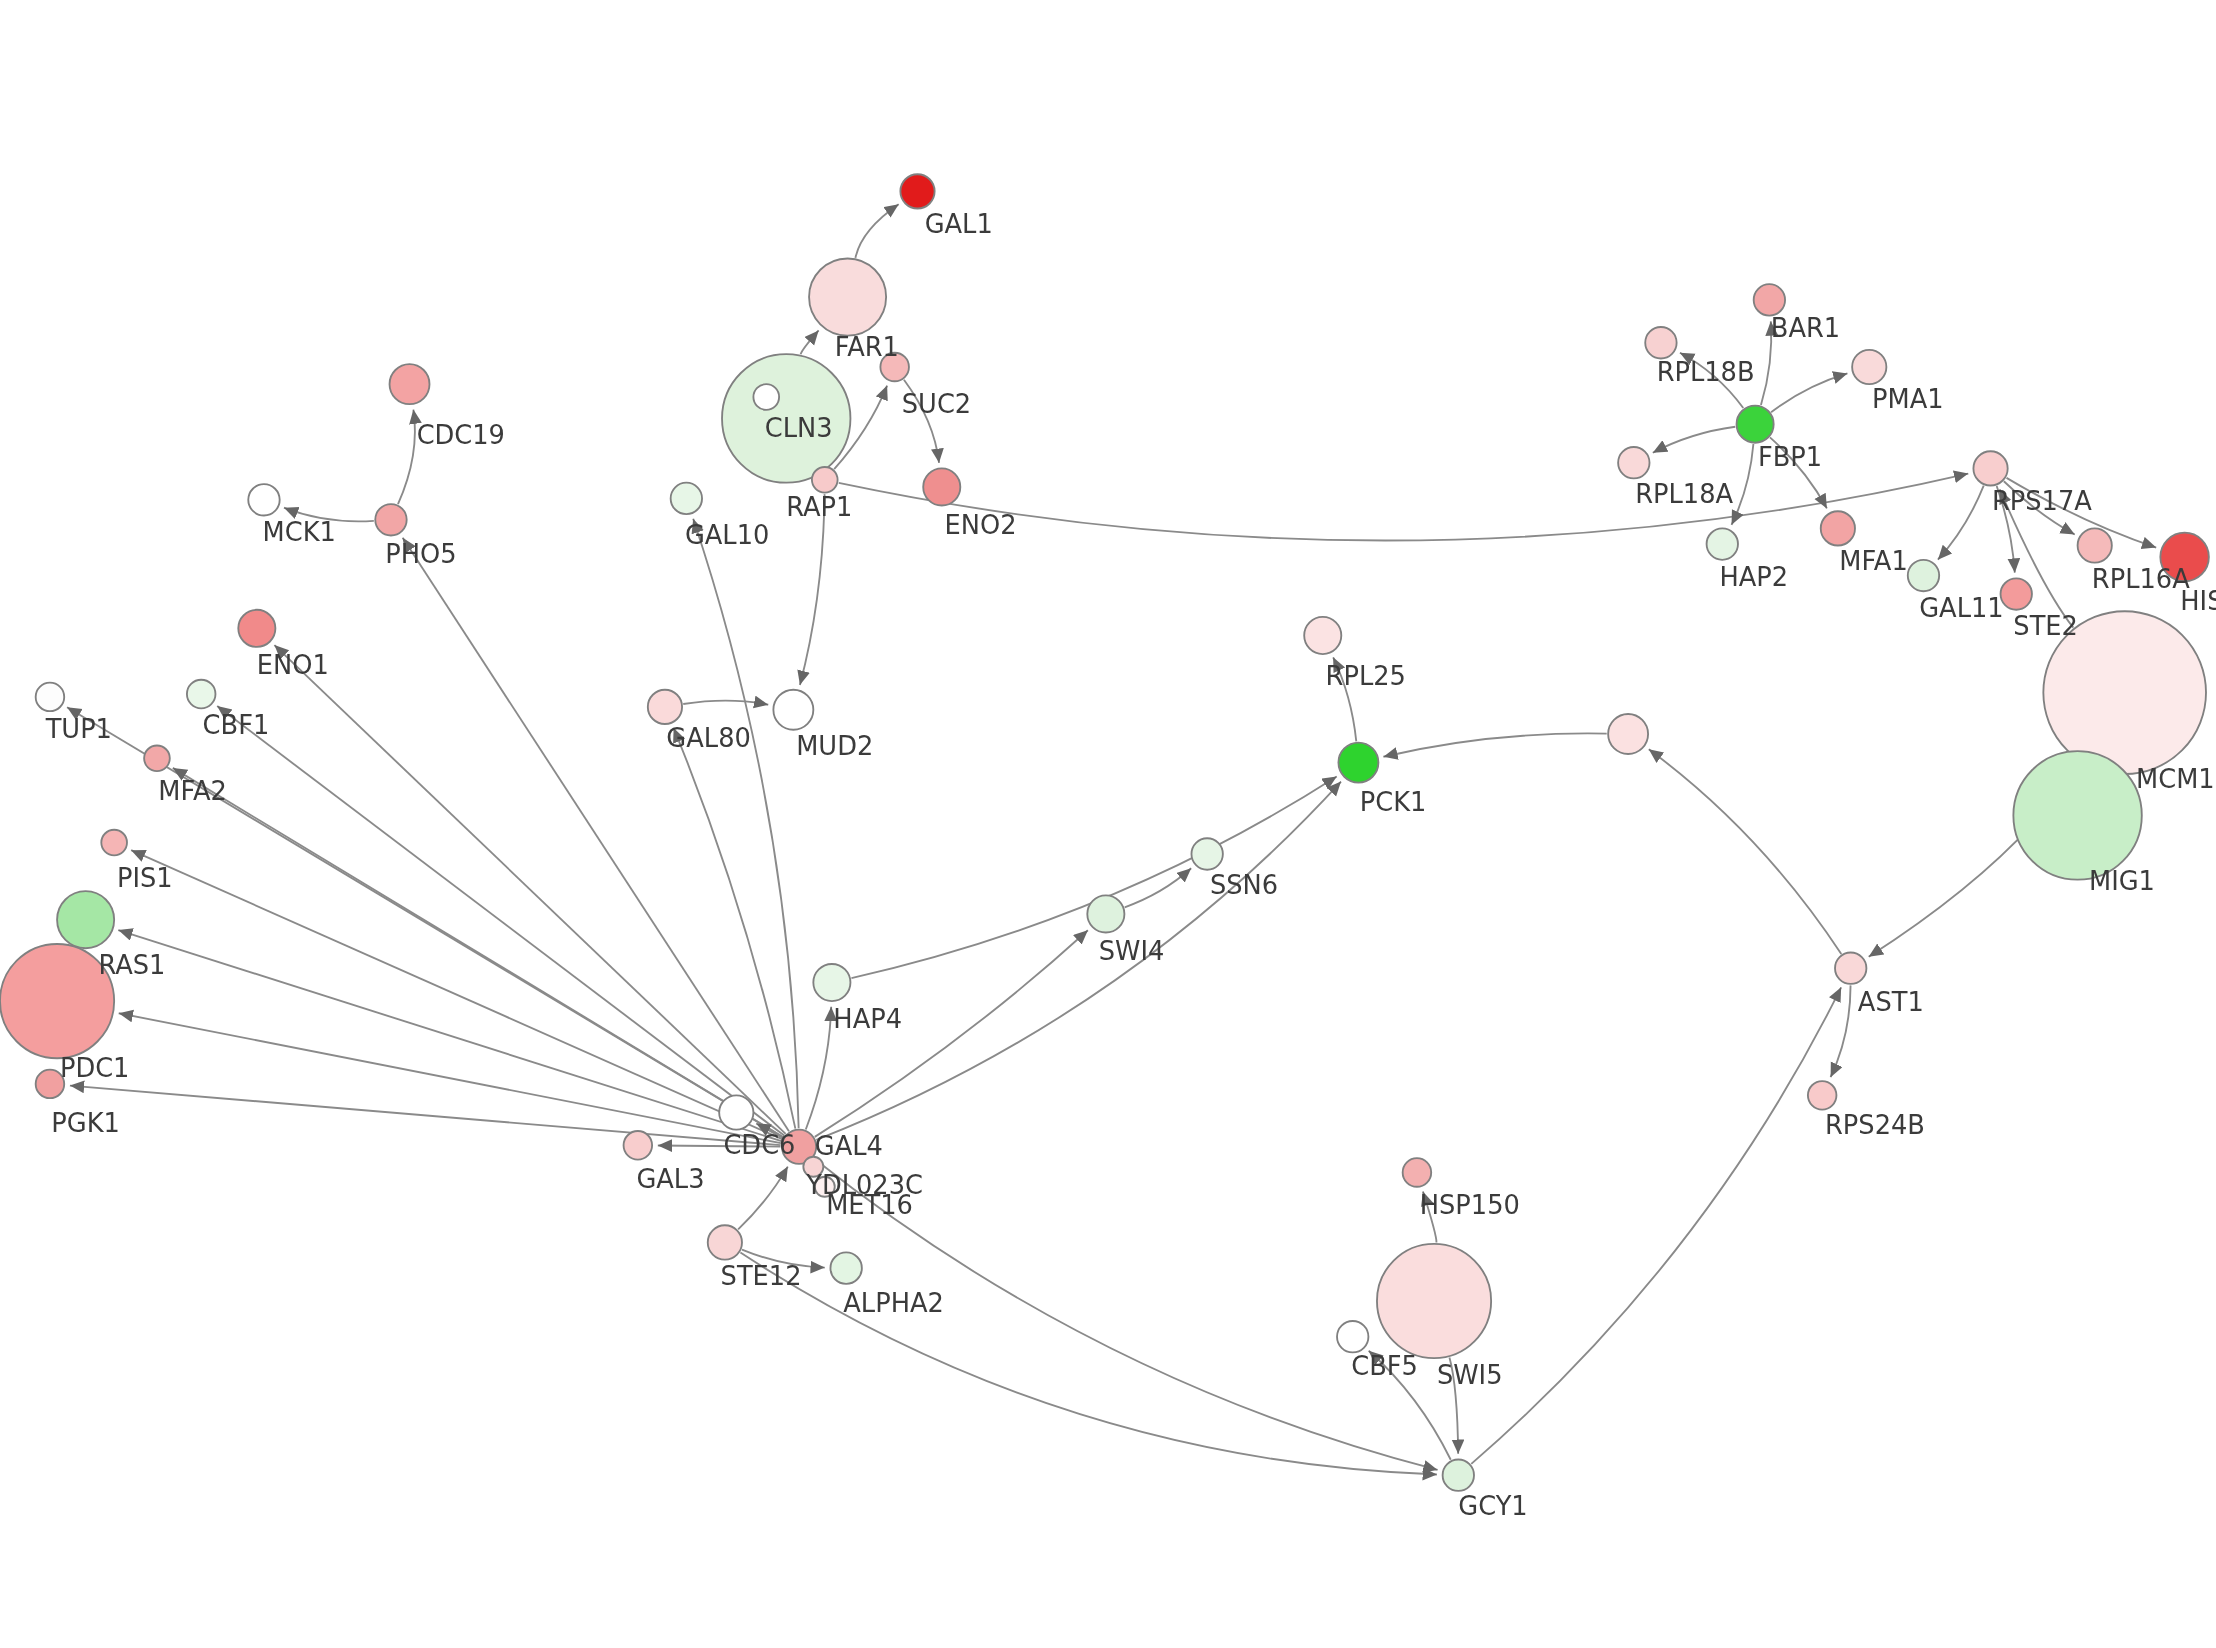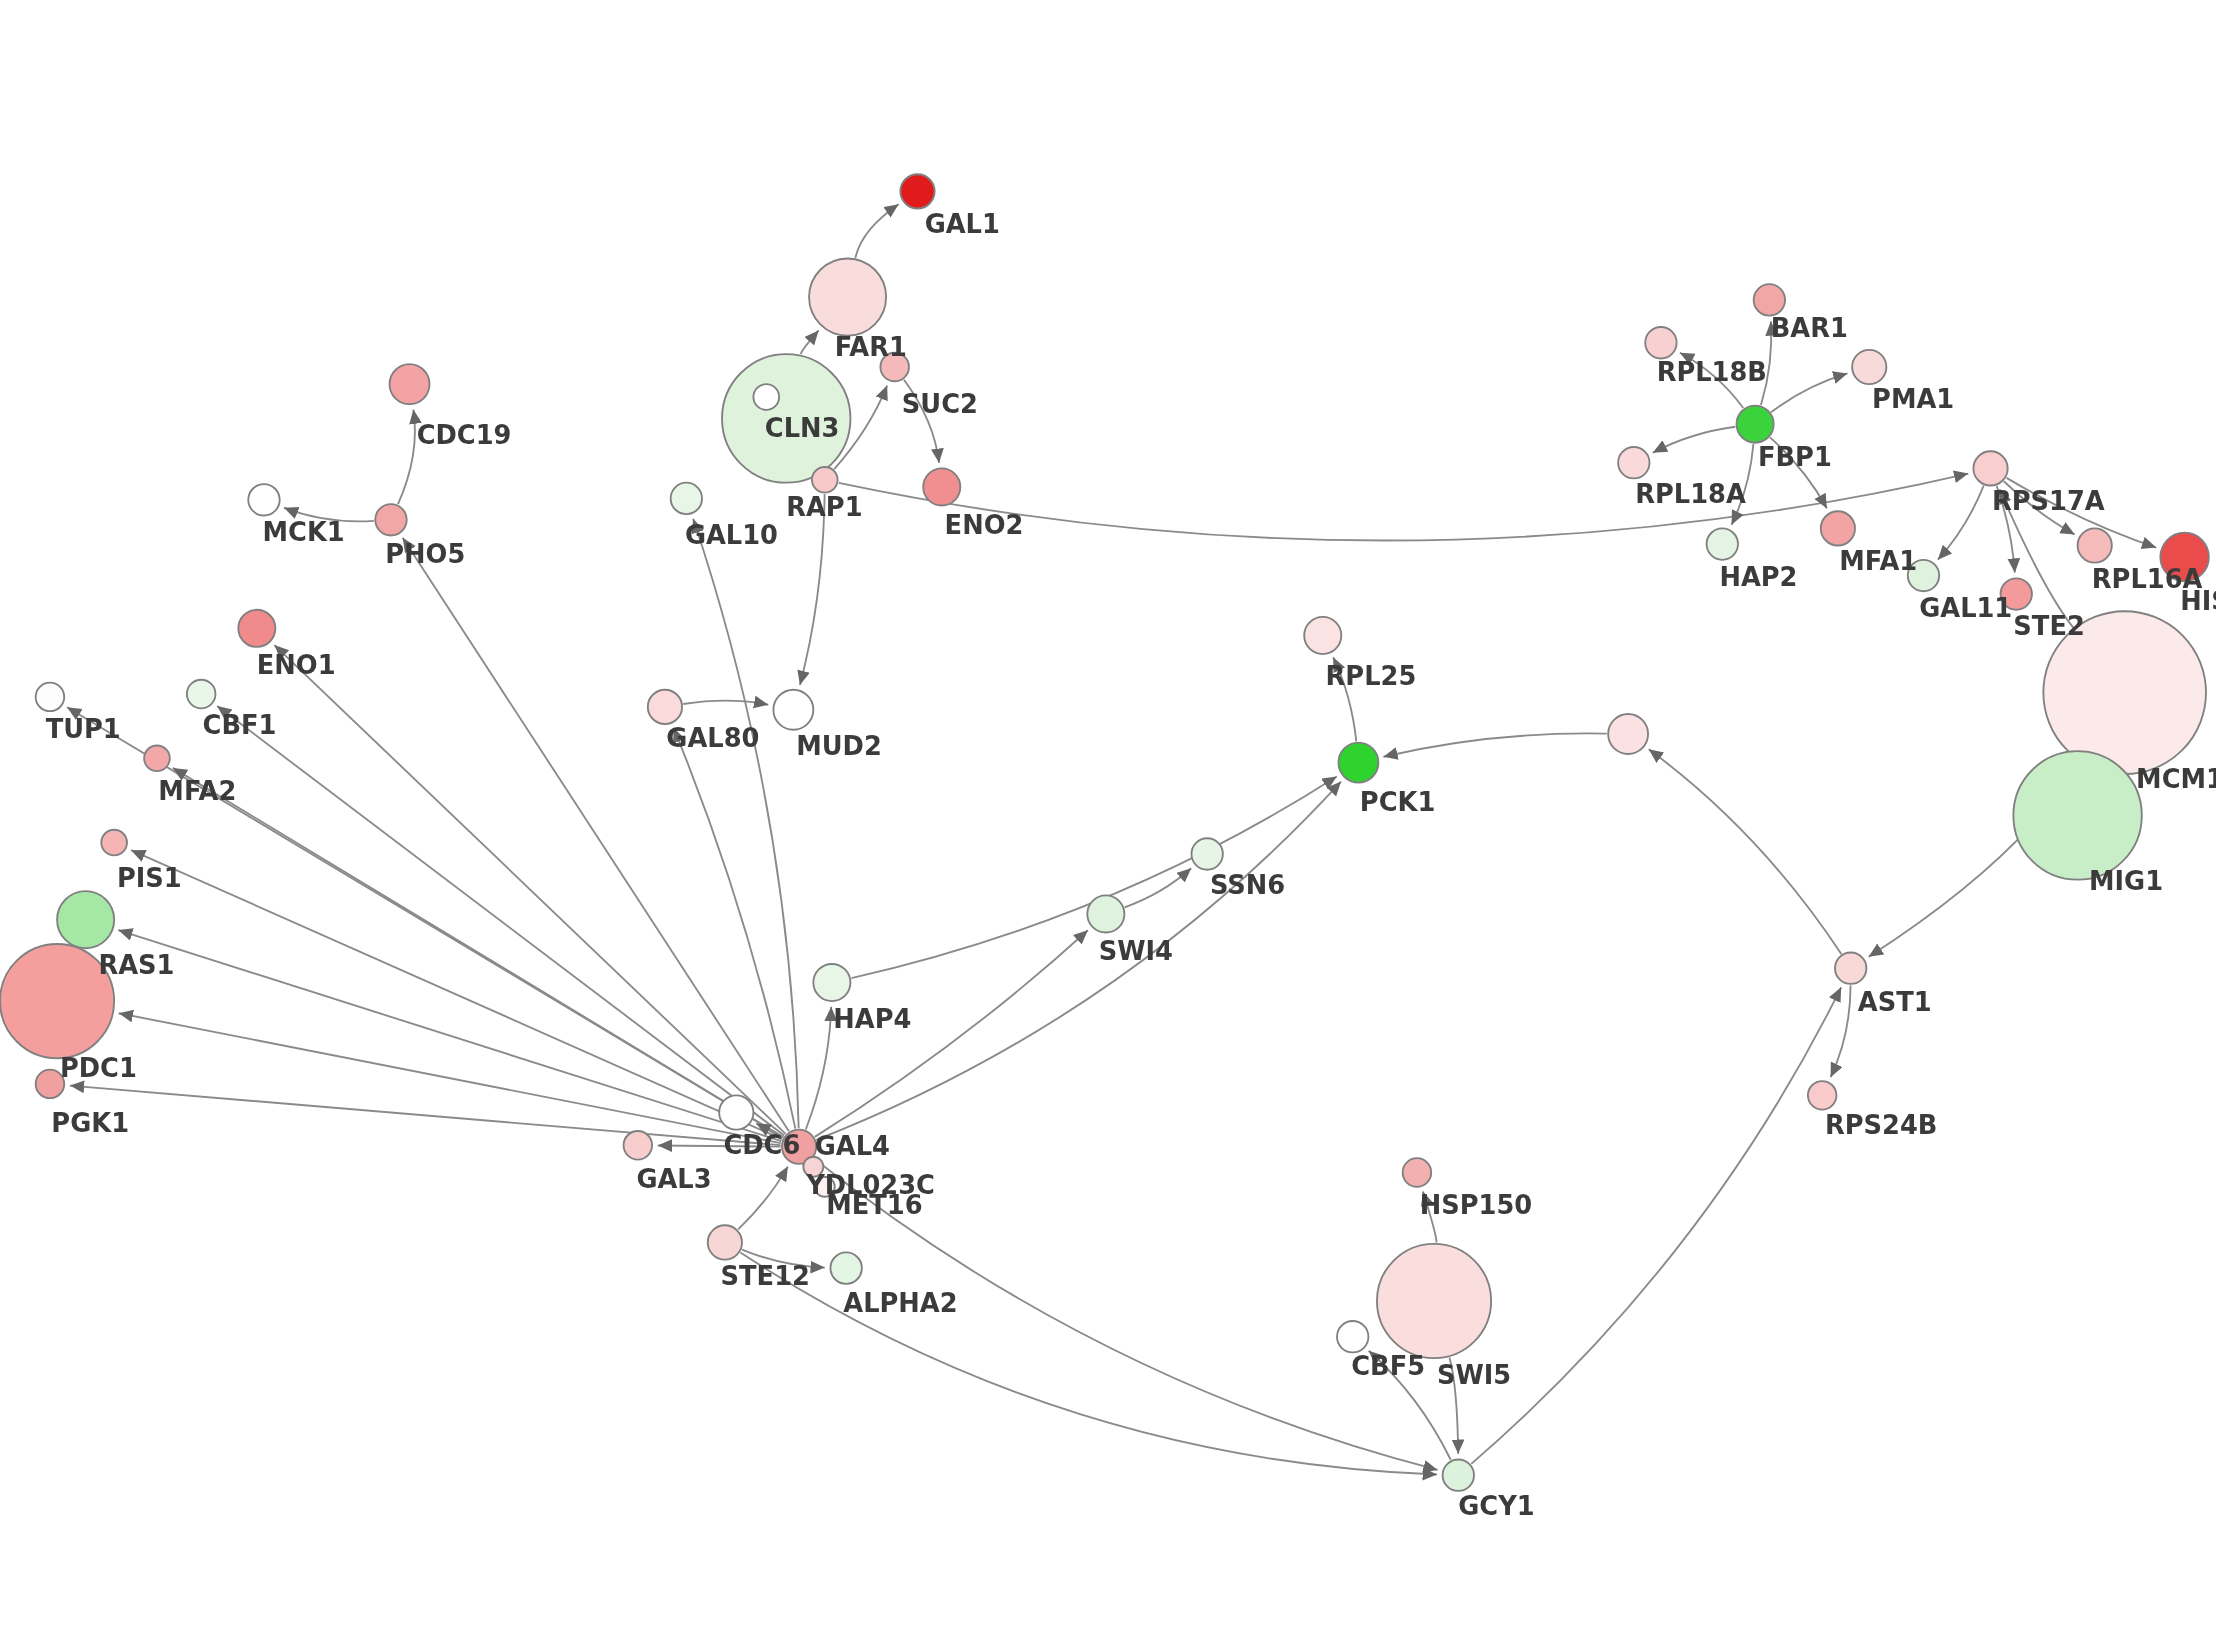--- a/index.html
+++ b/index.html
@@ -5,21 +5,20 @@
   html, body {
     margin: 0;
     padding: 0;
     height: 100%;
     background: #ffffff;
     overflow: hidden;
   }
   #graph {
     width: 100vw;
     height: 100vh;
-    font-weight: bold;
   }
   #graph svg {
     width: 100%;
     height: 100%;
     display: block;
   }
   .lbl {
     font-family: "DejaVu Sans", "Liberation Sans", sans-serif;
     font-size: 18px;
     fill: #3b3b3b;

